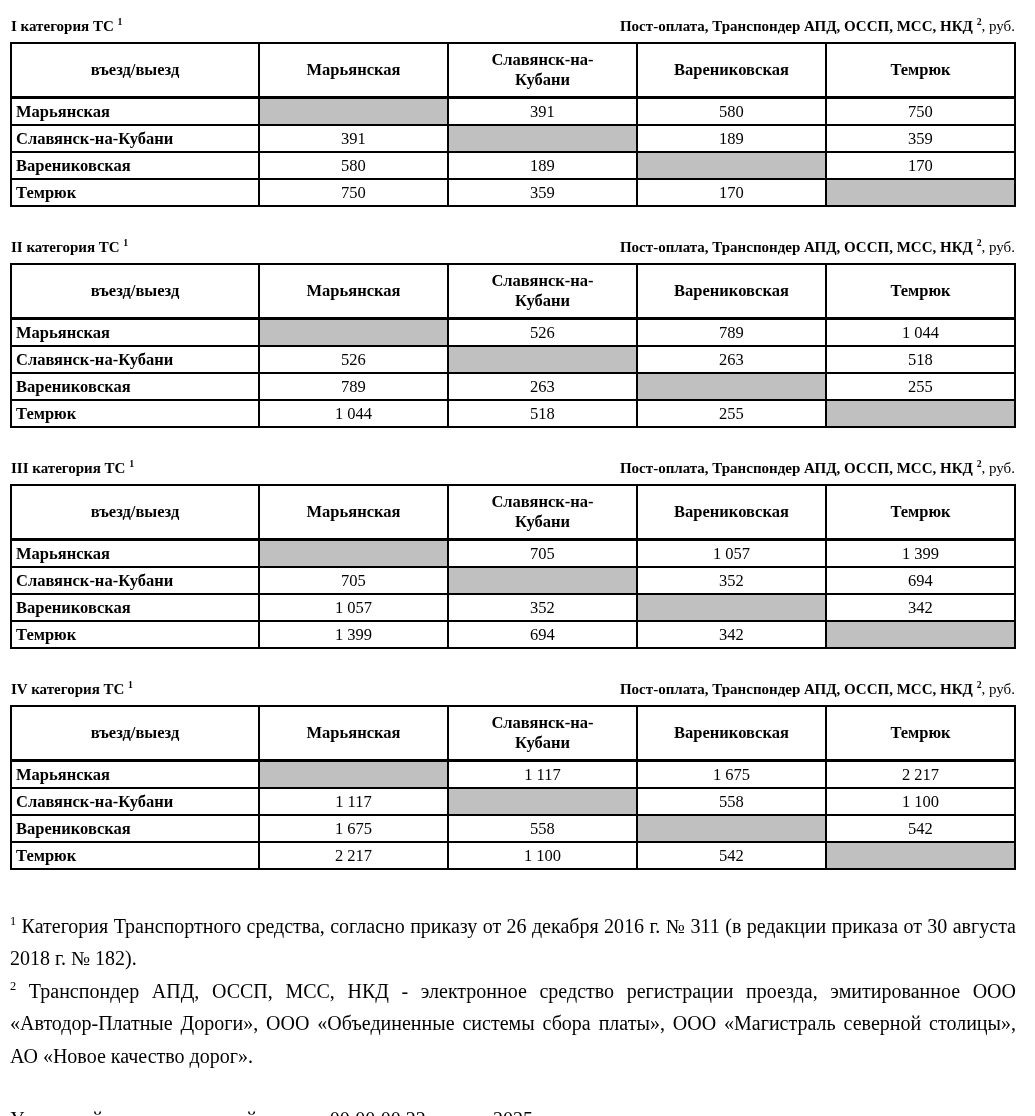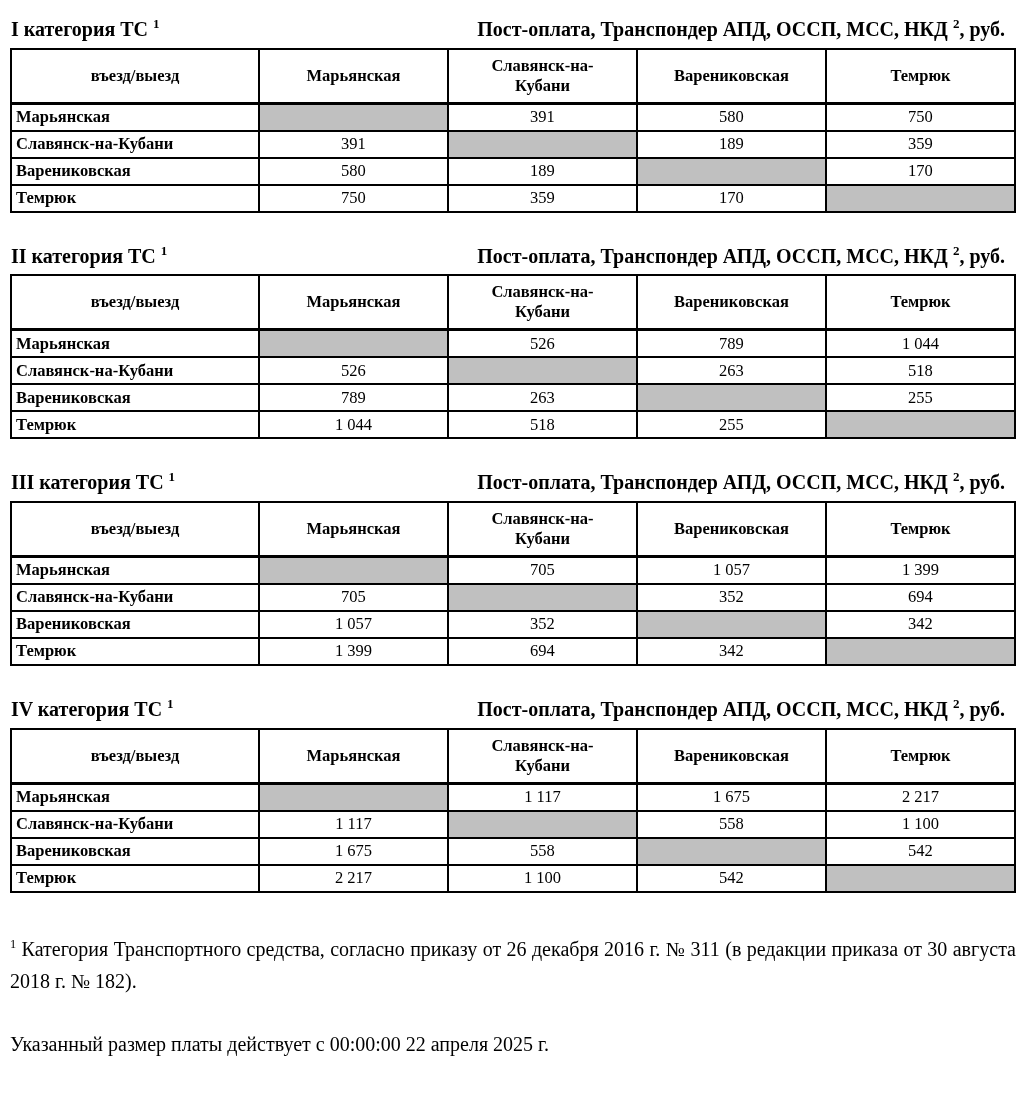--- a/index.html
+++ b/index.html
@@ -4,24 +4,24 @@
 <style>
   html, body { margin:0; padding:0; background:#ffffff; }
   .page {
     width:1035px; min-height:1116px; box-sizing:border-box;
     padding:16px 19px 0 10px; background:#ffffff; color:#000;
     font-family:"Liberation Serif","DejaVu Serif",serif;
   }
   .table-block { margin-bottom:30px; }
   .title-row {
     display:flex; justify-content:space-between; align-items:flex-start;
-    font-size:20px; font-weight:bold; margin:0 11px 7px 1px;
+    font-size:15px; font-weight:bold; margin:0 1px 7px 1px;
   }
   .title-row sup { font-size:0.65em; }
-  .rate-unit { font-weight:bold; }
+  .rate-unit { font-weight:normal; }
   table.tariff { width:100%; border-collapse:collapse; table-layout:fixed;font-family:Liberation Serif, serif; }
   table.tariff th, table.tariff td { border:2px solid #000; font-size:16.5px; }
   table.tariff thead th {
     height:48px; text-align:center; vertical-align:middle;
     font-weight:bold; padding:2px; border-bottom:3px solid #000;
   }
   table.tariff thead th .narrow { display:inline-block; max-width:118px; }
   table.tariff tbody td {
     height:25px; text-align:center; vertical-align:middle;
     padding:0 4px; font-weight:normal;
@@ -250,15 +250,16 @@
               <td>1 100</td>
               <td>542</td>
               <td class="diag"></td>
             </tr>
           </tbody>
         </table>
       </div>
     </div>
   <div class="footnotes">
       <p class="fn"><sup>1</sup> Категория Транспортного средства, согласно приказу от 26 декабря 2016 г. № 311 (в редакции приказа от 30 августа 2018 г. № 182).</p>
+      <p class="fn"><sup>2</sup> Транспондер АПД, ОССП, МСС, НКД -  электронное средство регистрации проезда, эмитированное ООО «Автодор-Платные Дороги», ООО «Объединенные системы сбора платы», ООО «Магистраль северной столицы», АО «Новое качество дорог».</p>
     </div>
   <p class="effective">Указанный размер платы действует с 00:00:00 22 апреля 2025 г.</p>
 </div>
 
 </body></html>

